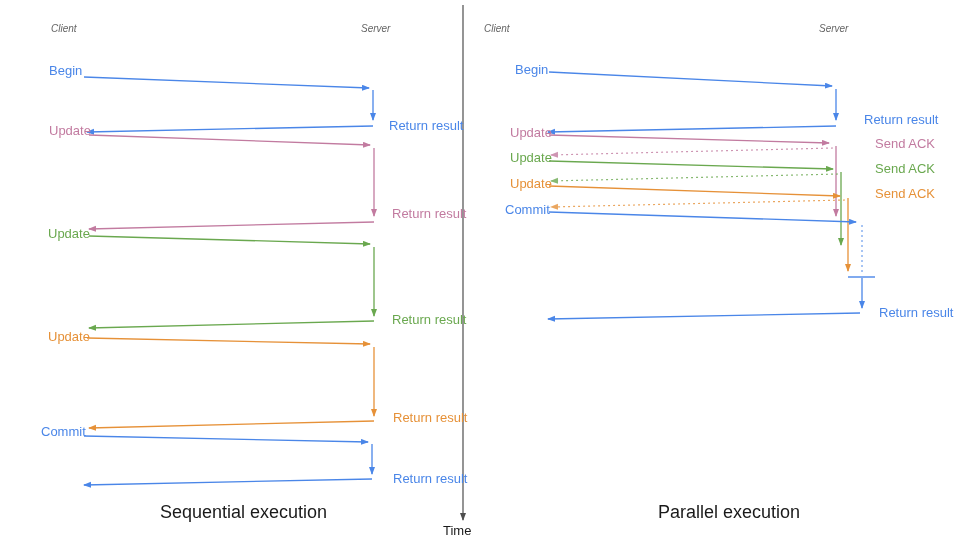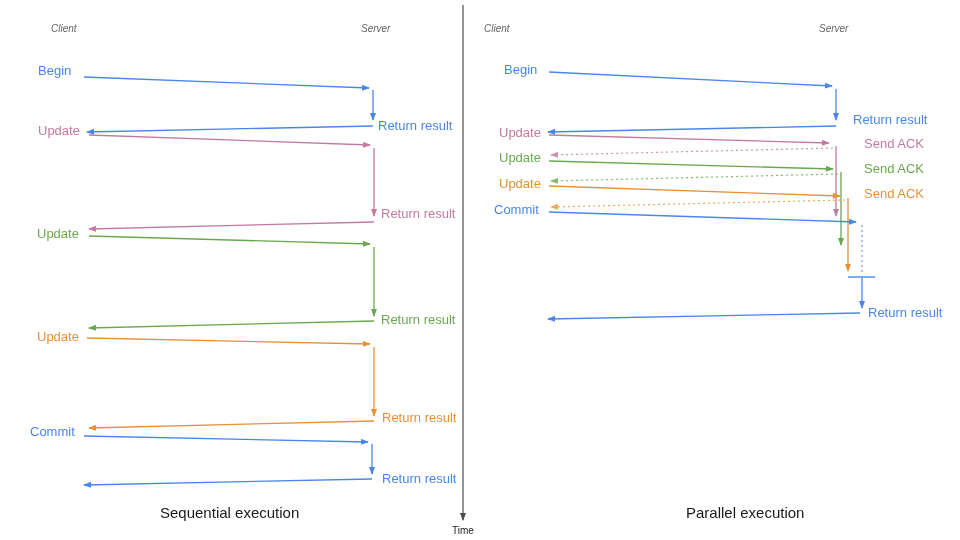--- a/index.html
+++ b/index.html
@@ -1,22 +1,22 @@
 <!DOCTYPE html>
 <html><head>
 <meta charset="utf-8">
 <style>
   html,body{margin:0;padding:0;background:#ffffff;}
   #stage{position:relative;width:960px;height:540px;background:#ffffff;overflow:hidden;
          font-family:"Liberation Sans", sans-serif;}
   #wires{position:absolute;left:0;top:0;width:960px;height:540px;}
-  .lbl{position:absolute;font-size:13px;line-height:14px;white-space:nowrap;}
+  .lbl{position:absolute;font-size:13px;line-height:14px;white-space:nowrap;margin-left:11px;}
   .hdr{position:absolute;font-size:10px;line-height:15px;font-style:italic;white-space:nowrap;}
-  .cap{position:absolute;font-size:15px;line-height:17px;white-space:nowrap;}
-  .axis-lbl{position:absolute;font-size:10px;line-height:14px;white-space:nowrap;width:40px;text-align:center;}
+  .cap{position:absolute;font-size:18px;line-height:17px;white-space:nowrap;}
+  .axis-lbl{position:absolute;font-size:13px;line-height:14px;white-space:nowrap;width:40px;text-align:left;}
 </style>
 </head>
 <body>
 
 <div id="stage">
 
   <svg id="wires" viewBox="0 0 960 540">
     <defs>
       <marker id="arr-blue" markerUnits="userSpaceOnUse" markerWidth="8" markerHeight="7" refX="7" refY="3" orient="auto">
         <path d="M0,0 L8,3 L0,6 Z" fill="#4a86e8"></path>
@@ -111,17 +111,17 @@
 
   <div class="lbl" style="left: 499px; top: 151px; color: rgb(106, 168, 79);">Update</div>
   <div class="lbl" style="left: 864px; top: 162px; color: rgb(106, 168, 79);">Send ACK</div>
 
   <div class="lbl" style="left: 499px; top: 177px; color: rgb(230, 145, 56);">Update</div>
   <div class="lbl" style="left: 864px; top: 187px; color: rgb(230, 145, 56);">Send ACK</div>
 
   <div class="lbl" style="left: 494px; top: 203px; color: rgb(74, 134, 232);">Commit</div>
   <div class="lbl" style="left: 868px; top: 306px; color: rgb(74, 134, 232);">Return result</div>
 
-  <div class="cap" style="left: 686px; top: 504px; color: rgb(26, 26, 26);">Parallel execution</div>
+  <div class="cap" style="left: 658px; top: 504px; color: rgb(26, 26, 26);">Parallel execution</div>
 
   <div class="axis-lbl" style="left: 443px; top: 524px; color: rgb(26, 26, 26);">Time</div>
 
 </div>
 
 </body></html>

